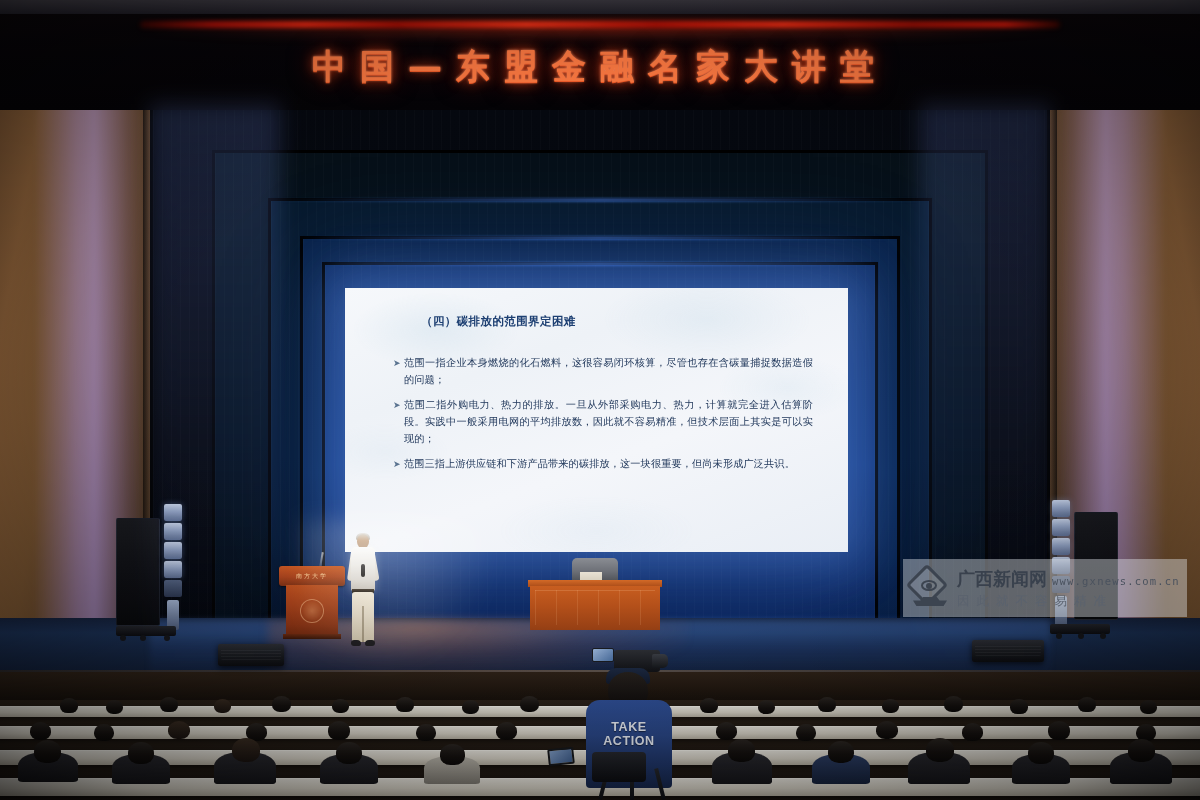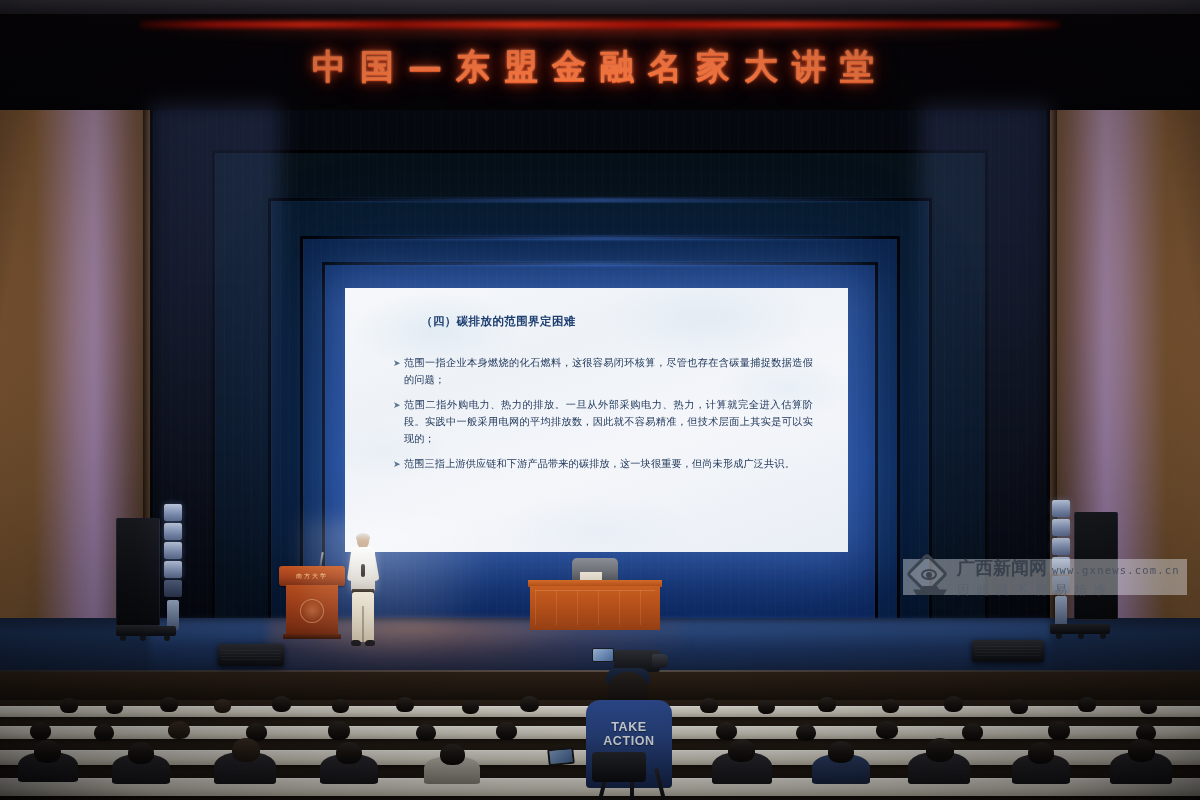--- a/index.html
+++ b/index.html
@@ -355,21 +355,21 @@
     background:linear-gradient(180deg,#26282e,#0c0d11);
   }
   .cm-cam2-screen {
     position:absolute; left:-18px; top:100px; width:26px; height:17px; border-radius:2px;
     background:linear-gradient(140deg,#7f9cc4,#3e5d8c); border:2px solid #16181c;
     transform:rotate(-6deg);
   }
 
   
   .watermark {
-    position:absolute; left:903px; top:559px; width:284px; height:36px;
+    position:absolute; left:903px; top:559px; width:284px; height:58px;
     background:rgba(226,230,236,.42);
     display:flex; align-items:center; padding:3px 6px; gap:6px;
   }
   .wm-logo { flex:0 0 auto; width:42px; height:42px; position:relative; }
   .wm-diamond {
     position:absolute; left:3px; top:3px; width:30px; height:30px;
     transform:rotate(45deg);
     border:3px solid #3c4450; border-radius:4px;
     background:rgba(255,255,255,.10);
   }

